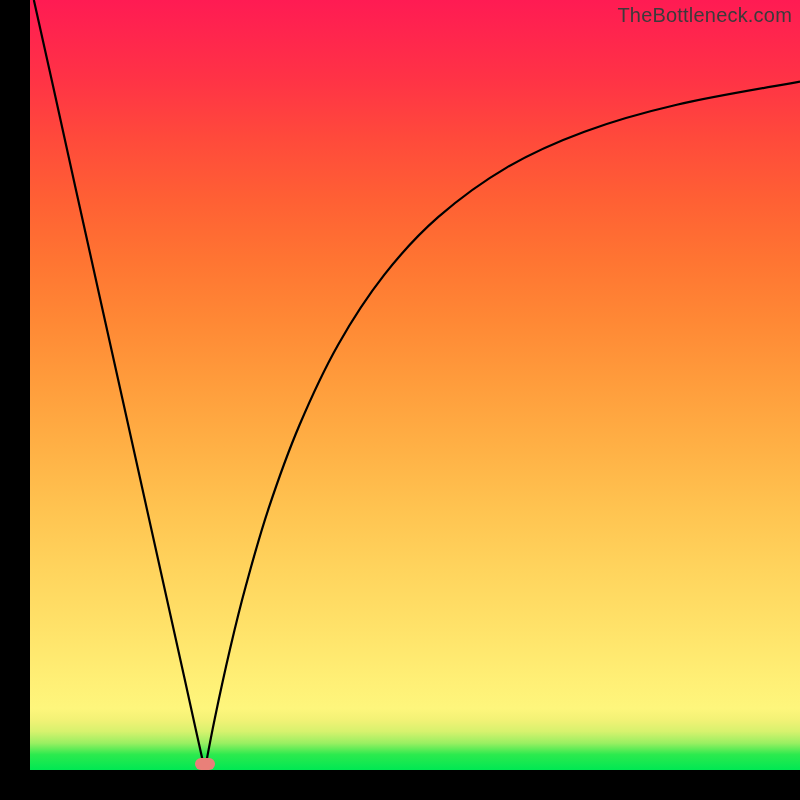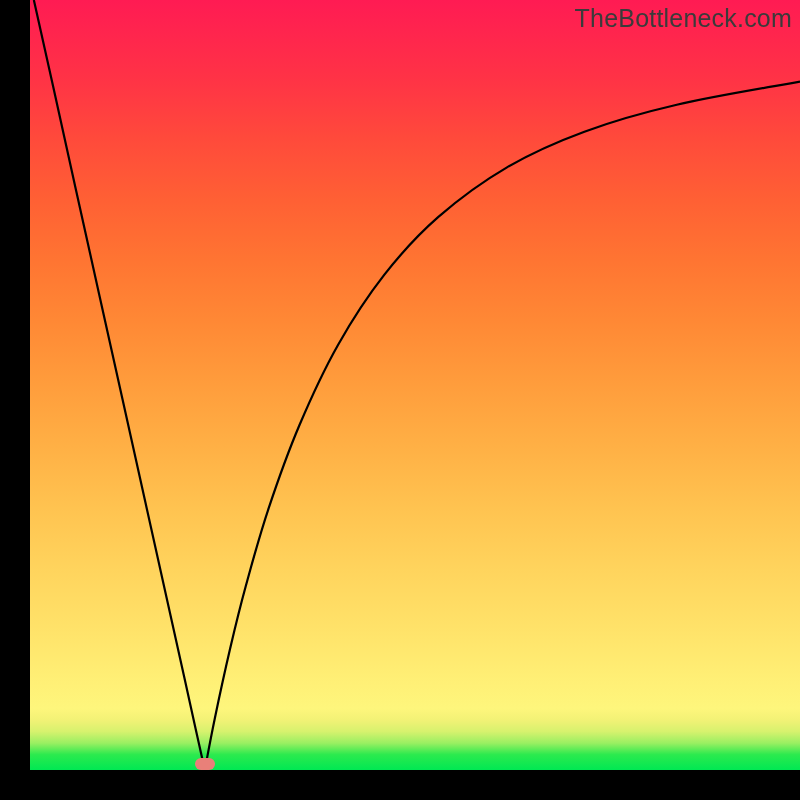--- a/index.html
+++ b/index.html
@@ -42,21 +42,21 @@
       #ff4a3b 82%,
       #ff3246 90%,
       #ff1b53 100%
     );
   }
   .watermark {
     position: absolute;
     top: 4px;
     right: 8px;
     color: #3b3b3b;
-    font-size: 25px;
+    font-size: 20px;
     font-weight: 400;
     letter-spacing: 0.2px;
     user-select: none;
   }
   .marker {
     position: absolute;
     width: 20px;
     height: 12px;
     border-radius: 6px / 6px;
     background: #e98079;

